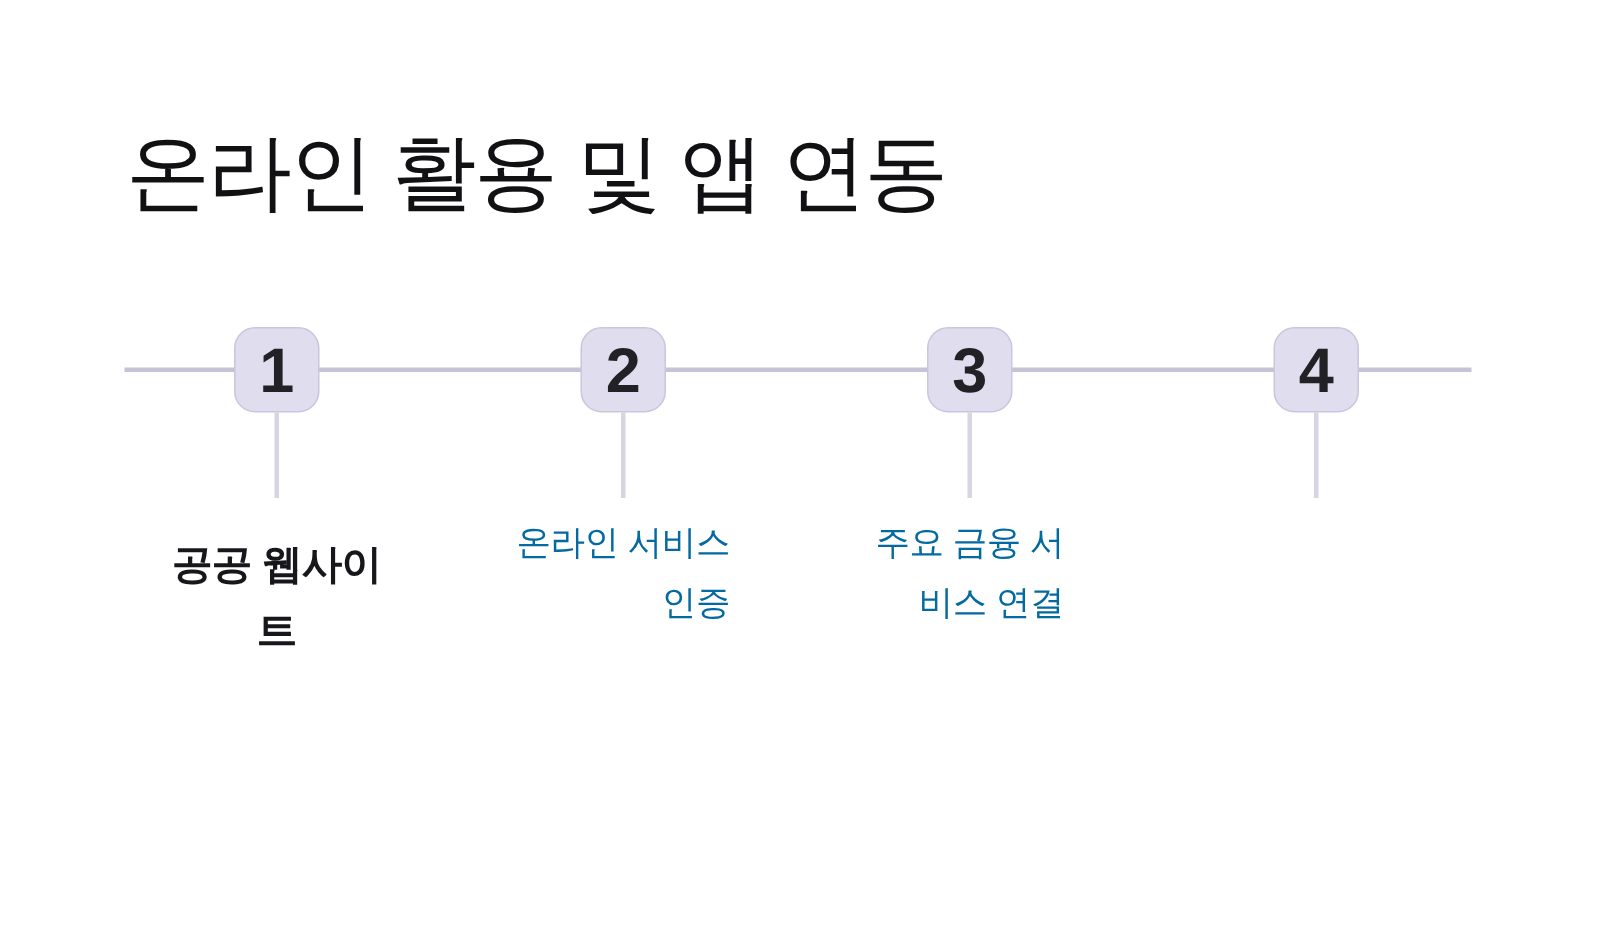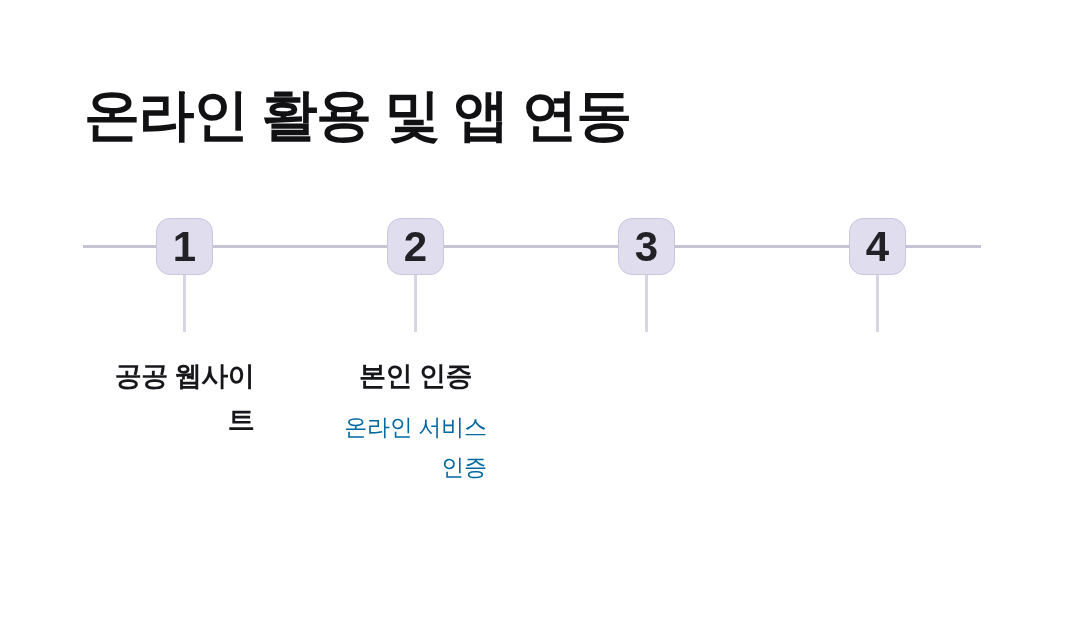--- a/index.html
+++ b/index.html
@@ -17,21 +17,21 @@
   .canvas {
     position: absolute;
     inset: 0;
   }
   .main-title {
     position: absolute;
     left: 84px;
     top: 78px;
     margin: 0;
     font-size: 56px;
-    font-weight: 700;
+    font-weight: 400;
     letter-spacing: -1.5px;
     color: #111114;
     white-space: nowrap;
   }
   .timeline {
     position: absolute;
     left: 0;
     top: 218px;
     width: 1066px;
     display: flex;
@@ -77,21 +77,21 @@
     width: 3px;
     height: 57px;
     background: #d7d5e5;
   }
   .step-title {
     margin-top: 22px;
     font-size: 27px;
     font-weight: 700;
     color: #17171b;
     line-height: 44px;
-    text-align: right;
+    text-align: center;
     white-space: pre-line;
     letter-spacing: -0.5px;
   }
   .step-desc {
     margin-top: 9px;
     font-size: 23px;
     font-weight: 400;
     color: #0369a1;
     line-height: 40px;
     text-align: right;
@@ -116,30 +116,31 @@
       <div class="connector"></div>
       <div class="step-title">공공 웹사이
 트</div>
     </div>
 
     <div class="col">
       <div class="badge">
         <span>2</span>
       </div>
       <div class="connector"></div>
-      <div class="step-title">본인 인증</div>
       <div class="step-desc">온라인 서비스
 인증</div>
     </div>
 
     <div class="col">
       <div class="badge">
         <span>3</span>
       </div>
       <div class="connector"></div>
+      <div class="step-desc">주요 금융 서
+비스 연결</div>
     </div>
 
     <div class="col">
       <div class="badge">
         <span>4</span>
       </div>
       <div class="connector"></div>
     </div>
   </div>
 

